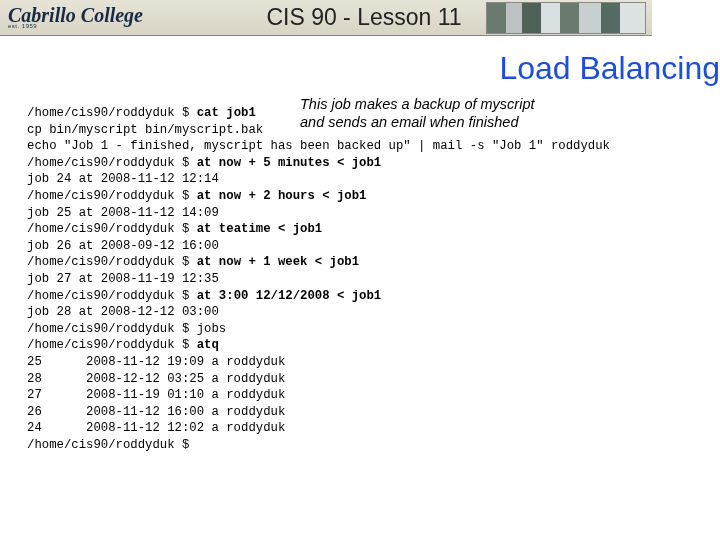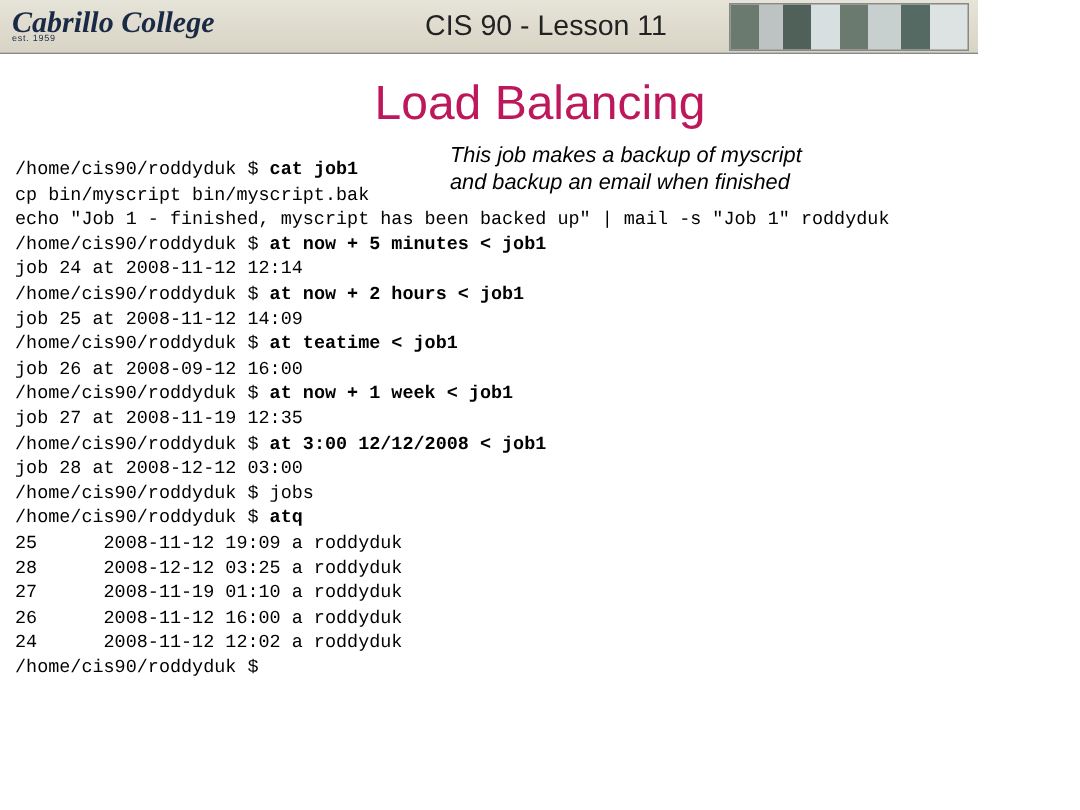--- a/index.html
+++ b/index.html
@@ -38,21 +38,21 @@
     line-height: 0.8;
   }
   .logo-sub {
     font-size: 6px;
     color: #1a2a44;
     letter-spacing: 0.5px;
   }
   .header-title {
     flex: 1;
     text-align: center;
-    font-size: 19px;
+    font-size: 23px;
     color: #222;
     padding-right: 120px;
   }
   .header-photo {
     position: absolute;
     right: 6px;
     top: 2px;
     width: 160px;
     height: 32px;
     background: linear-gradient(to right,
@@ -60,29 +60,29 @@
       #bcc3c2 12%, #bcc3c2 22%,
       #4f6159 22%, #4f6159 34%,
       #d8dfe0 34%, #d8dfe0 46%,
       #6b7a6e 46%, #6b7a6e 58%,
       #c8d0cf 58%, #c8d0cf 72%,
       #556a62 72%, #556a62 84%,
       #dde3e3 84%, #dde3e3 100%);
     border: 1px solid #888;
   }
   .slide-title {
-    text-align: center;
+    text-align: right;
     font-size: 32px;
     margin-top: 14px;
     margin-bottom: 18px;
-    color: #be185d;
+    color: #1d4ed8;
   }
   .term-area {
     position: relative;
-    padding-left: 10px;
+    padding-left: 27px;
   }
   .term {
     font-family: 'Courier New', Courier, monospace;
     font-size: 12.3px;
     line-height: 1.35;
     white-space: pre;
     color: #000;
   }
   .bold-red {
     color: #000000;
@@ -115,21 +115,21 @@
   <div class="header-title">CIS 90 - Lesson 11</div>
   <div class="header-photo"></div>
 </div>
 
 <div class="slide-title">Load Balancing</div>
 
 <div class="term-area">
 
   <div class="anno" style="left:300px; top:-10px;">
     <span>This job makes a backup of myscript</span><br>
-    <span>and backup an email when finished</span>
+    <span>and sends an email when finished</span>
   </div>
 
 
 
 <div class="term"><span>/home/cis90/roddyduk $ </span><span class="bold-red">cat job1</span>
 <span>cp bin/myscript bin/myscript.bak</span>
 <span>echo "Job 1 - finished, myscript has been backed up" | mail -s "Job 1" roddyduk</span>
 <span>/home/cis90/roddyduk $ </span><span class="bold-red">at now + 5 minutes &lt; job1</span>
 <span>job 24 at 2008-11-12 12:14</span>
 <span>/home/cis90/roddyduk $ </span><span class="bold-red">at now + 2 hours &lt; job1</span>

